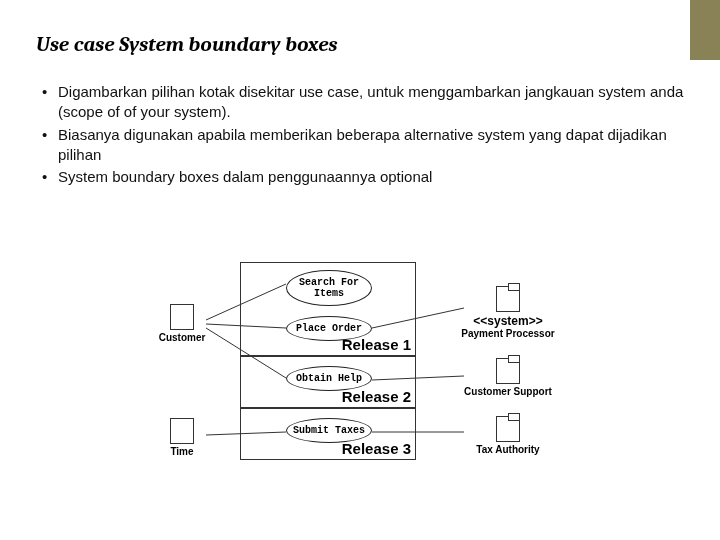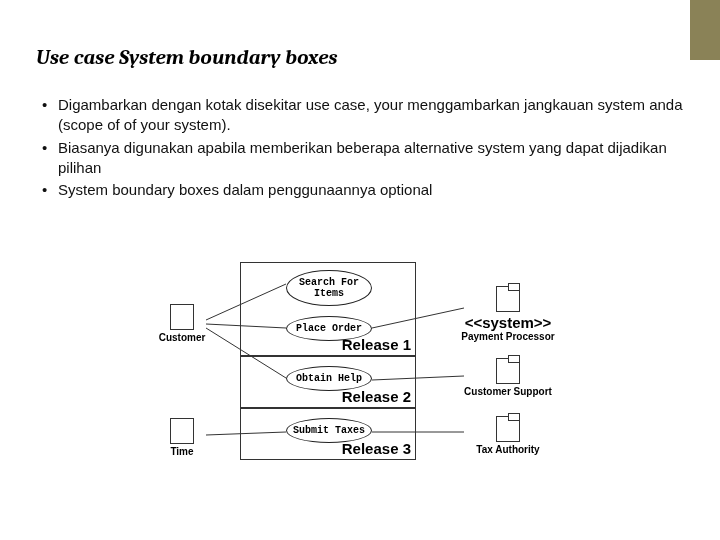--- a/index.html
+++ b/index.html
@@ -11,21 +11,21 @@
     position: relative;
     overflow: hidden;
   }
   .side-accent {
     position: absolute;
     right: 0; top: 0;
     width: 30px; height: 60px;
     background: #8a8257;
   }
   .slide {
-    padding: 45px 36px 0 36px;
+    padding: 32px 36px 0 36px;
   }
   .title {
     font-family: Cambria, Georgia, "Times New Roman", serif;
     font-style: italic;
     font-weight: 700;
     font-size: 21px;
     color: #000;
     margin-bottom: 26px;
   }
   ul.bullets {
@@ -102,36 +102,36 @@
     font-family: Arial, sans-serif;
   }
   svg.conn {
     position: absolute;
     left: 0; top: 0;
     width: 420px; height: 260px;
     pointer-events: none;
   }
   .syslabel {
     position: absolute;
-    font-size: 15px;
+    font-size: 12px;
     font-weight: 700;
     font-family: Arial, sans-serif;
     text-align: center;
   }
 </style>
 </head>
 <body>
 
 <div class="side-accent"></div>
 
 <div class="slide">
   <h1 class="title">Use case System boundary boxes</h1>
 
   <ul class="bullets">
-    <li>Digambarkan dengan kotak disekitar use case, your menggambarkan jangkauan system anda (scope of of your system).</li>
+    <li>Digambarkan pilihan kotak disekitar use case, untuk menggambarkan jangkauan system anda (scope of of your system).</li>
     <li>Biasanya digunakan apabila memberikan beberapa alternative system yang dapat dijadikan pilihan</li>
     <li>System boundary boxes dalam penggunaannya optional</li>
   </ul>
 </div>
 
 <div class="diagram">
 
   <div class="boundary" style="left:82px; top:2px; width:176px; height:94px;">
     <span class="blabel">Release 1</span>
   </div>

